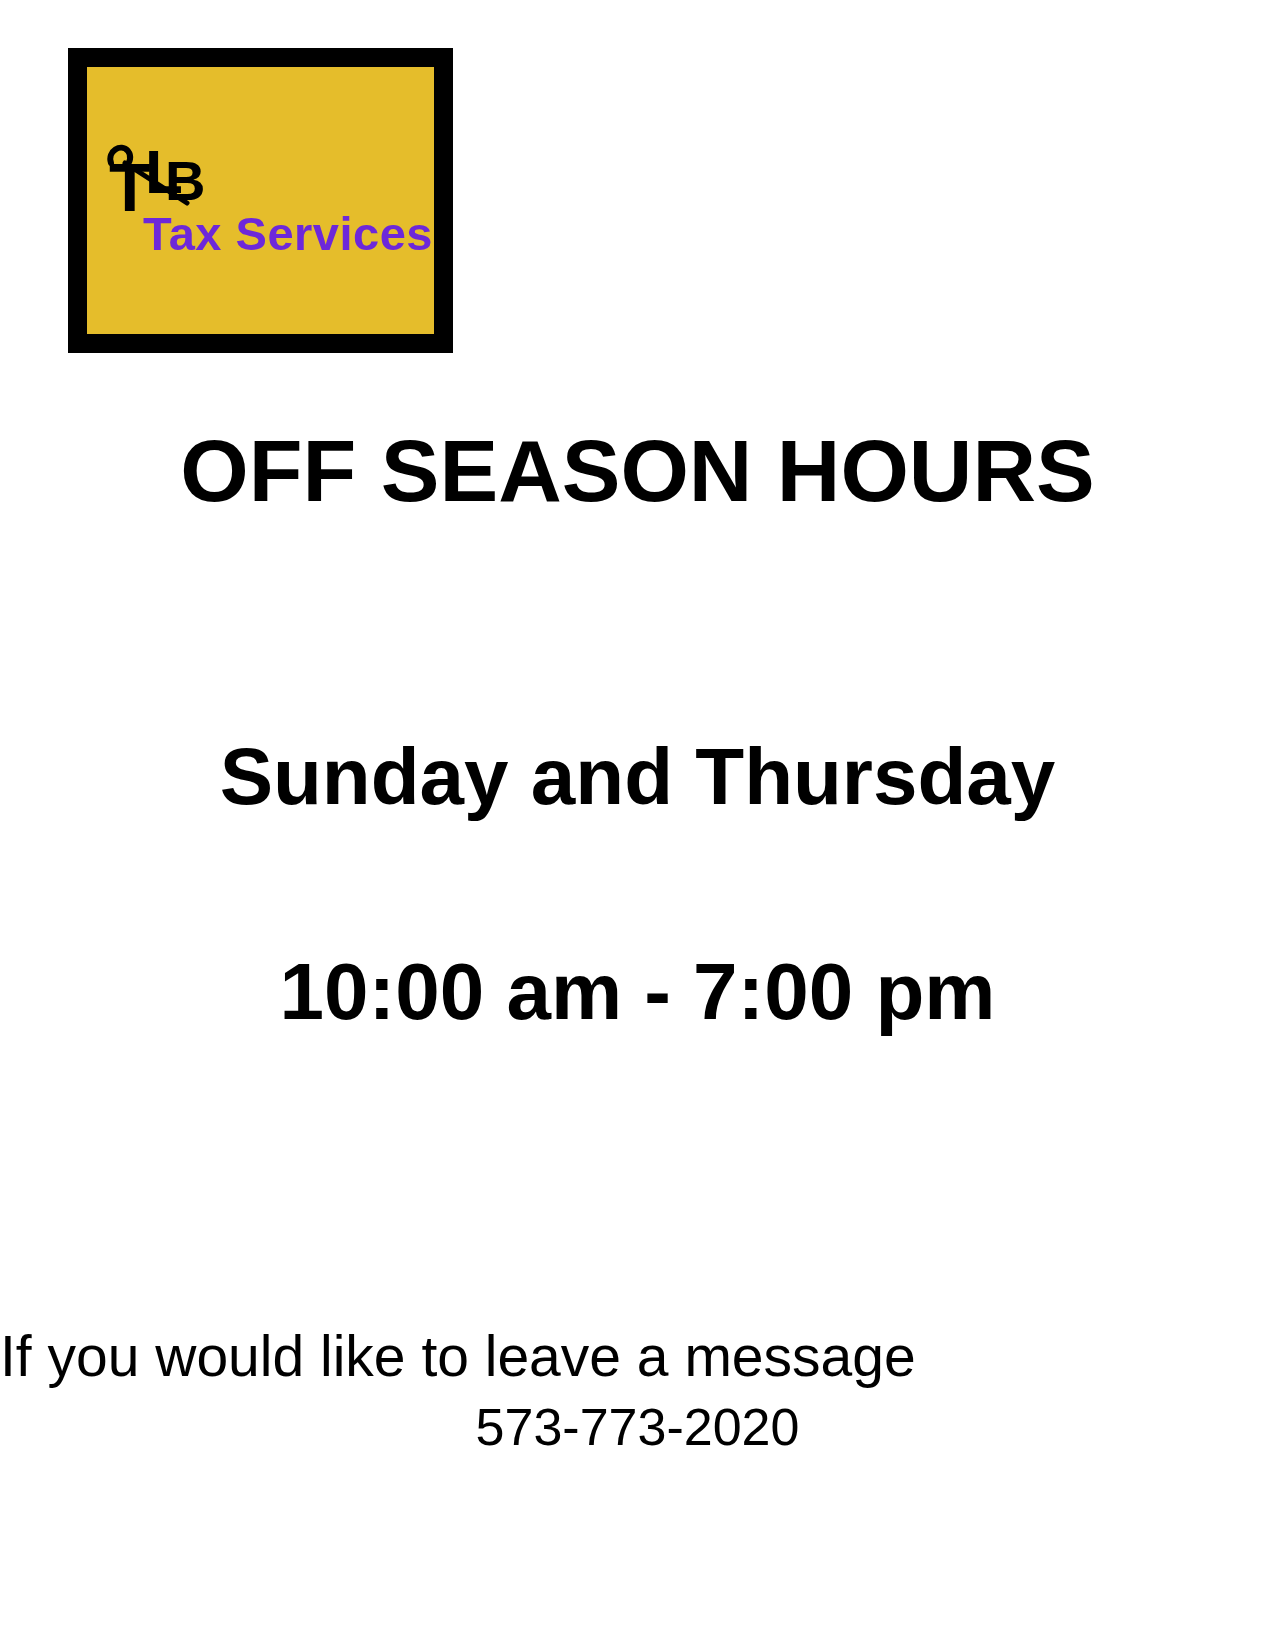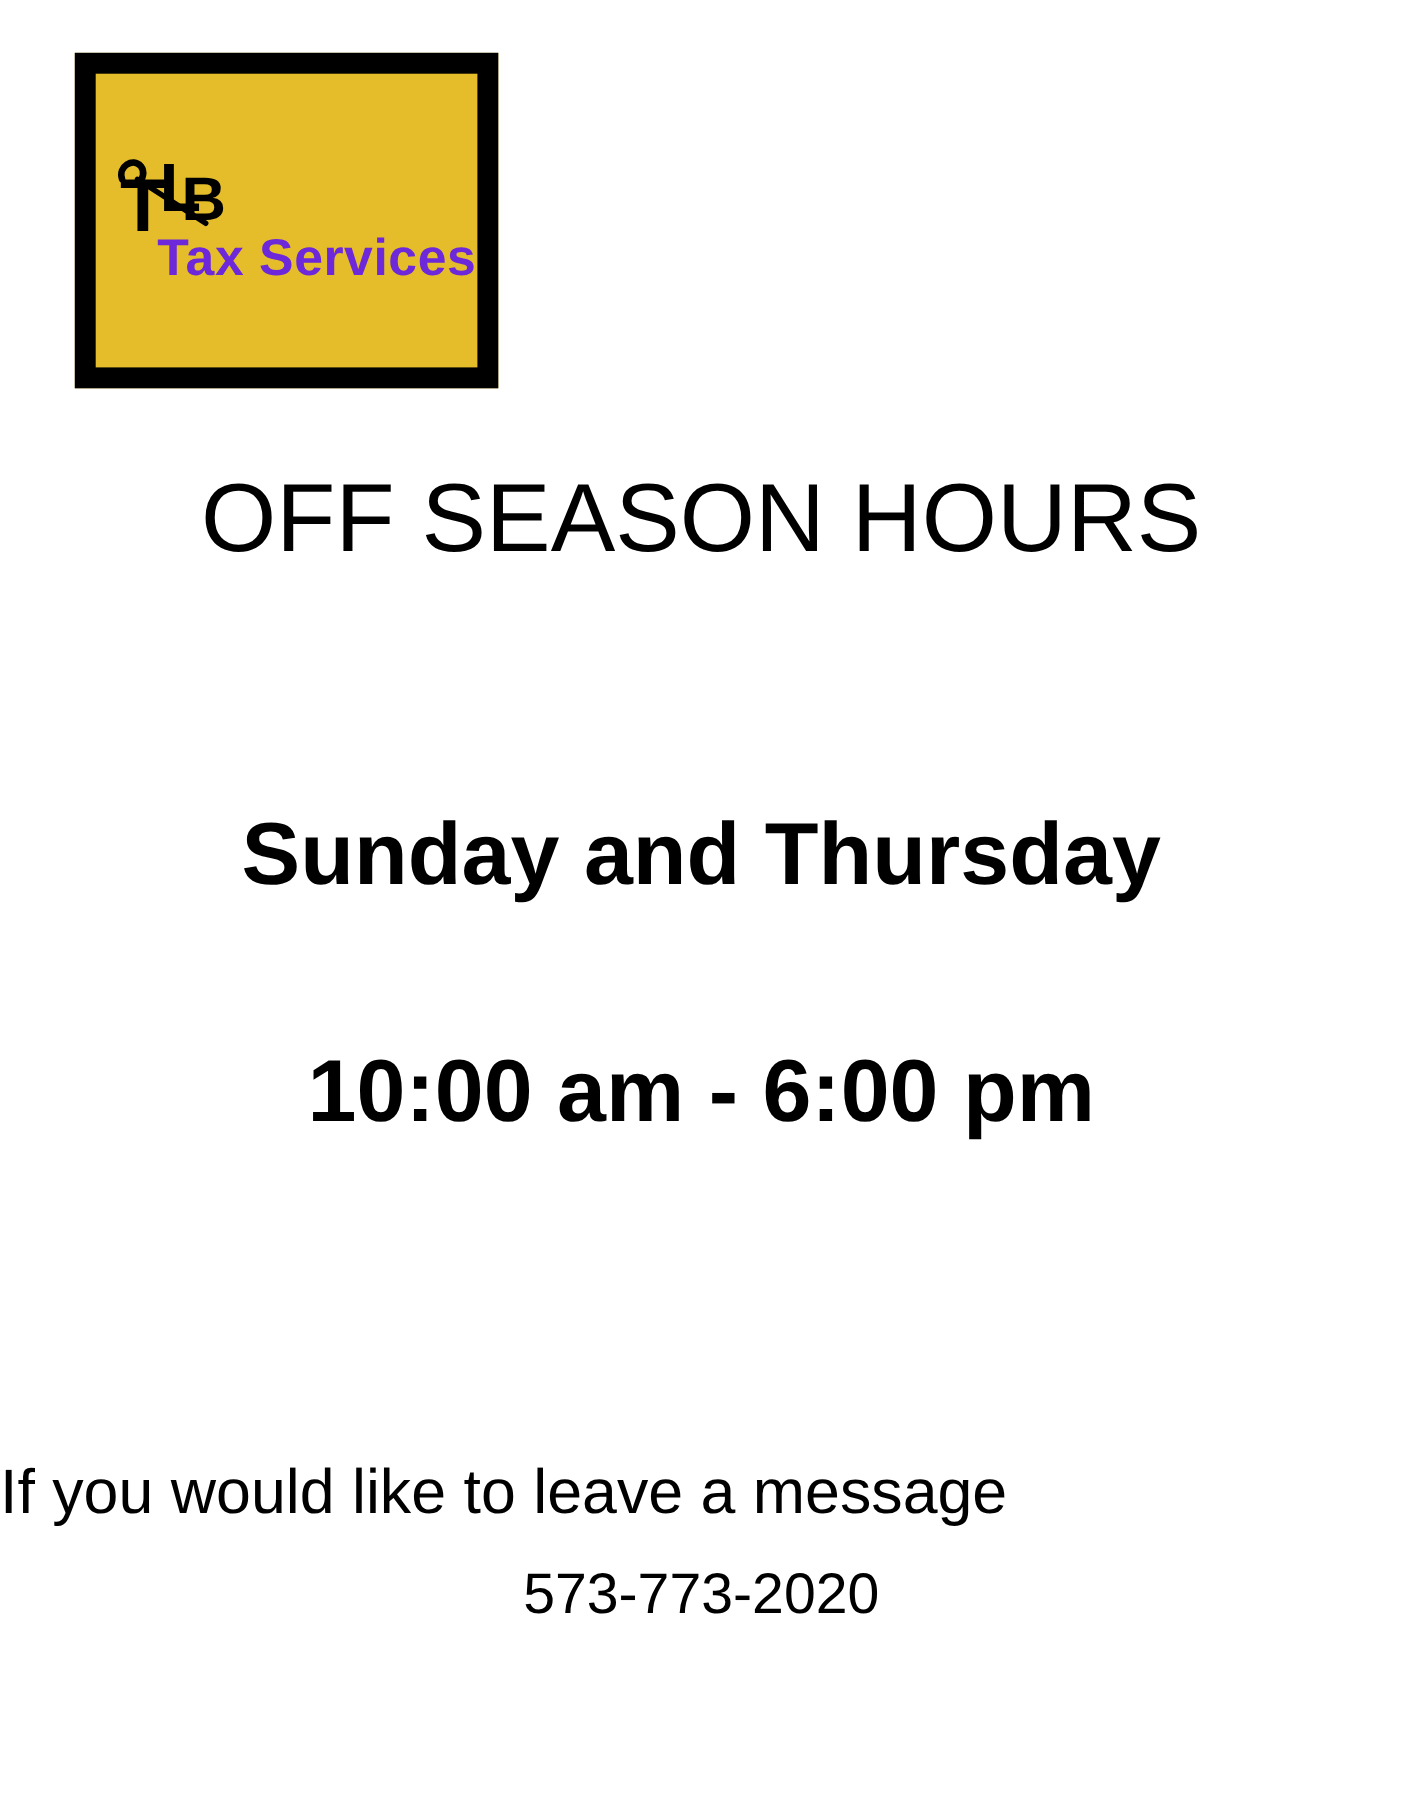--- a/index.html
+++ b/index.html
@@ -90,21 +90,21 @@
   }
 
   
   .sign-title {
     position: absolute;
     left: 0;
     right: 0;
     top: 425px;
     text-align: center;
     font-size: 88px;
-    font-weight: normal;
+    font-weight: bold;
     letter-spacing: 0px;
     line-height: 1.05;
     white-space: nowrap;
   }
 
   .sign-days {
     position: absolute;
     left: 0;
     right: 0;
     top: 735px;
@@ -142,21 +142,20 @@
   .sign-phone {
     position: absolute;
     left: 0;
     right: 0;
     top: 1400px;
     text-align: center;
     font-size: 52px;
     font-weight: normal;
     line-height: 1.05;
     white-space: nowrap;
-    margin-top: 22px;
   }
 </style>
 </head>
 <body>
 
 <div class="page">
 
   <div class="logo-block">
     <div class="logo-inner">
 
@@ -171,19 +170,19 @@
       <span class="logo-mark-text mono-b">B</span>
 
       <span class="logo-tagline">Tax Services</span>
     </div>
   </div>
 
   <div class="sign-title">OFF SEASON HOURS</div>
 
   <div class="sign-days">Sunday and Thursday</div>
 
-  <div class="sign-hours">10:00 am - 6:00 pm</div>
+  <div class="sign-hours">10:00 am - 7:00 pm</div>
 
   <div class="sign-message">If you would like to leave a message</div>
 
   <div class="sign-phone">573-773-2020</div>
 
 </div>
 
 </body></html>

